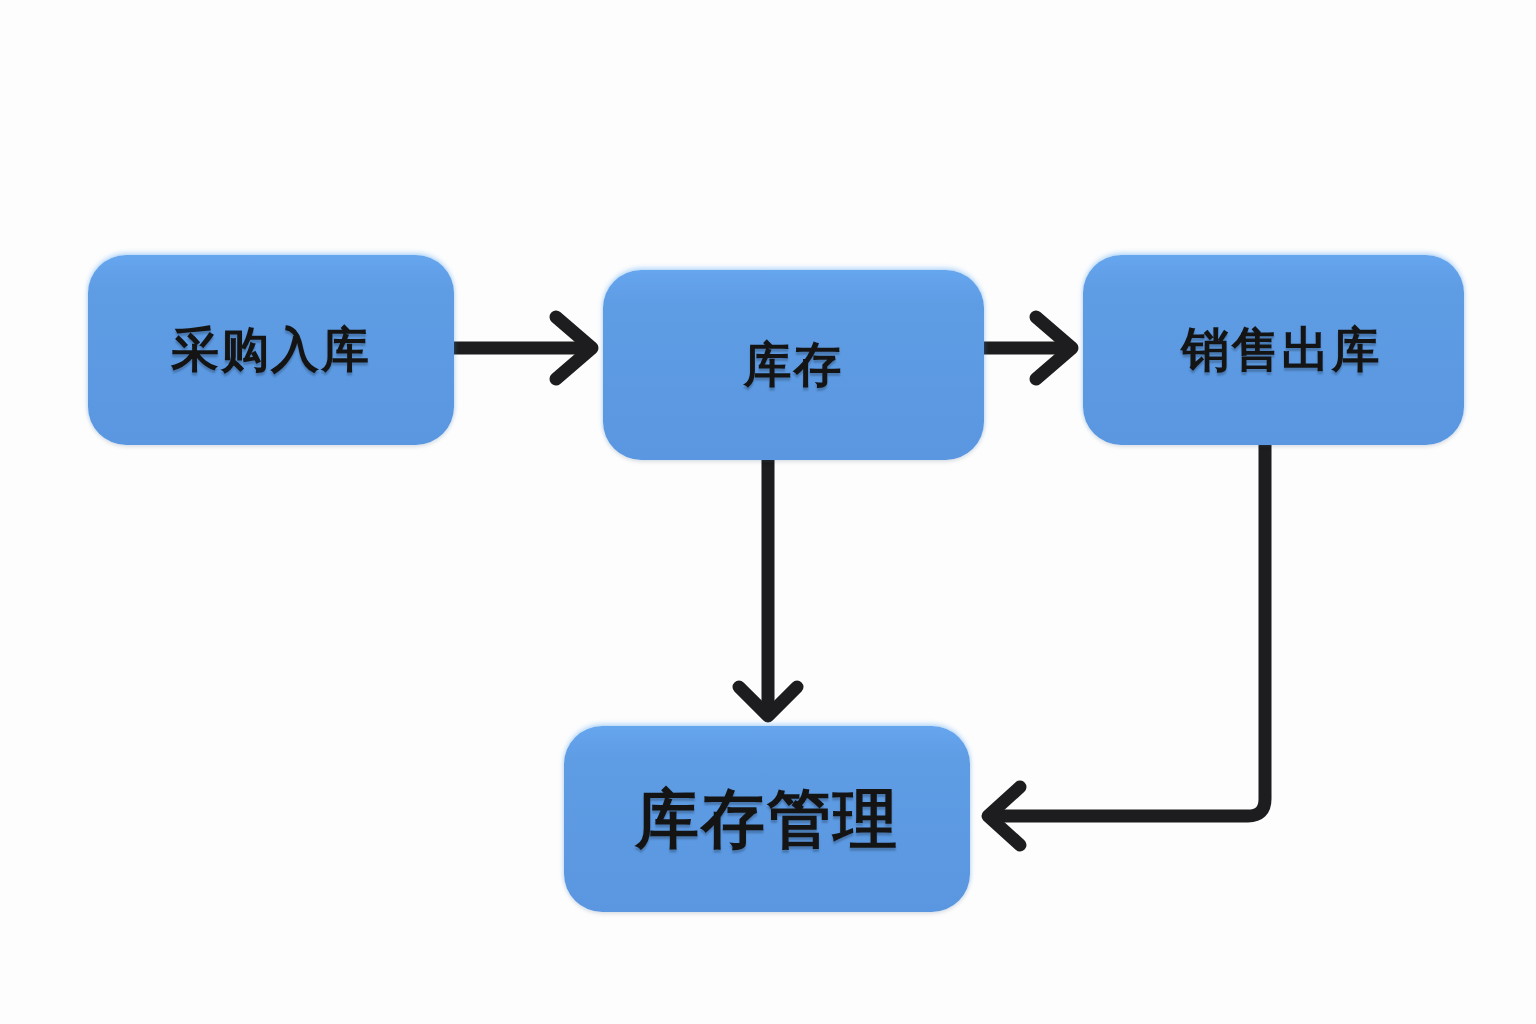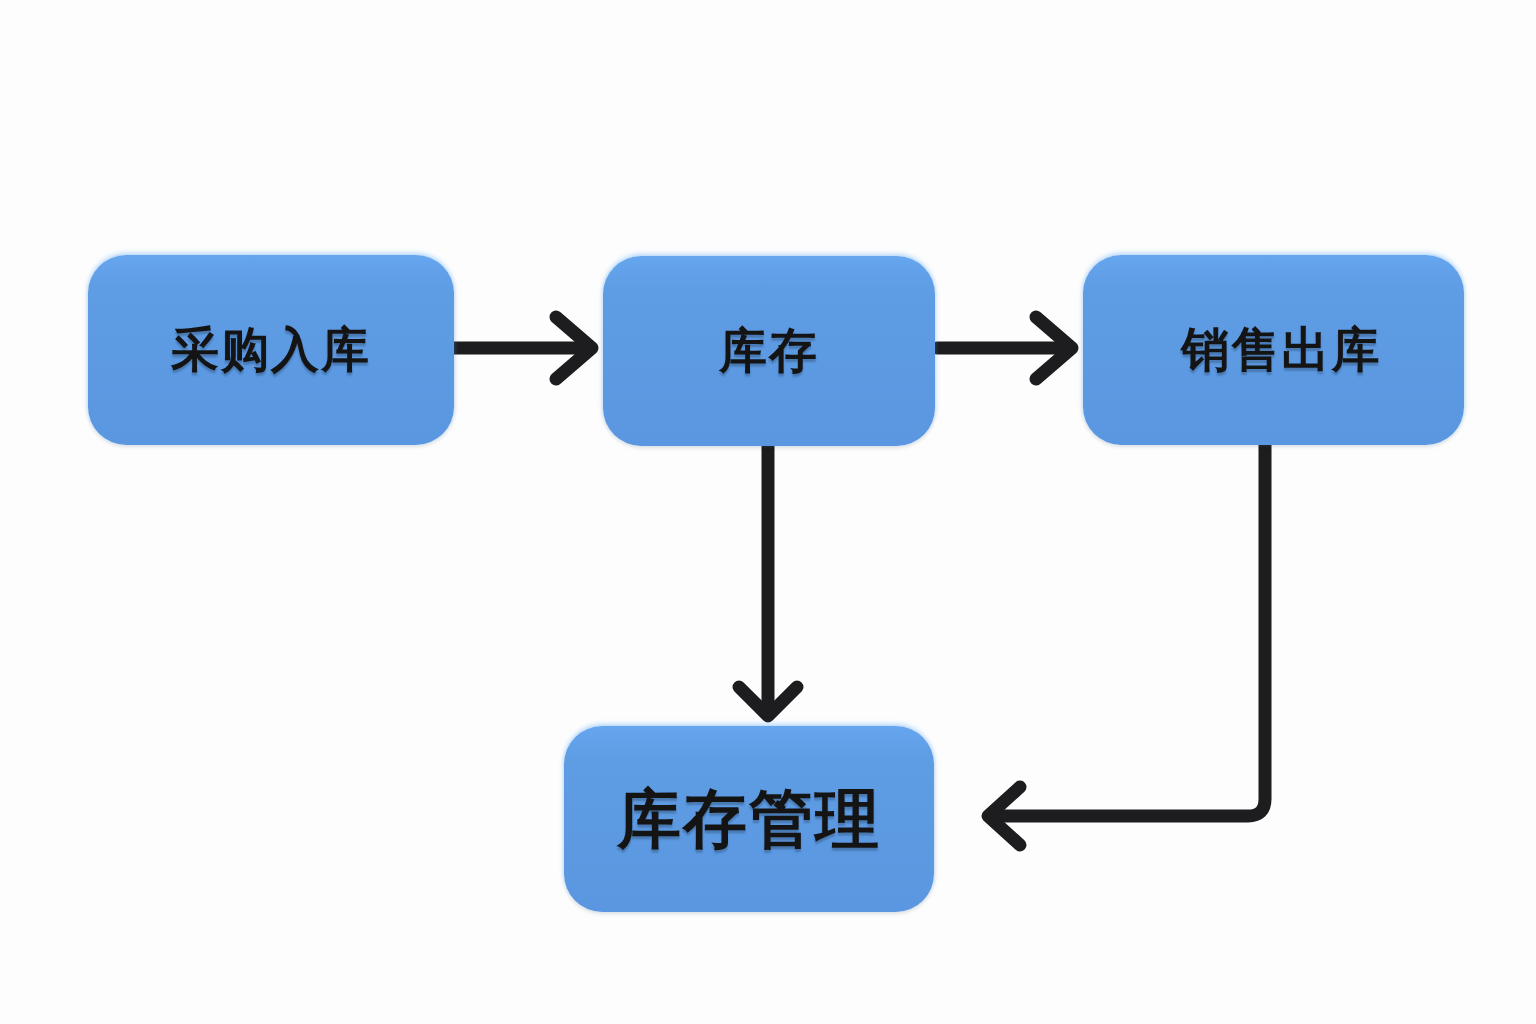--- a/index.html
+++ b/index.html
@@ -45,23 +45,23 @@
     box-shadow:0 -2px 5px rgba(90,170,250,.45), 0 2px 4px rgba(0,0,0,.10);
     color:var(--node-text);
     font-weight:800;
     font-size:48px;
     letter-spacing:2px;
     text-shadow:0 3px 2px rgba(0,0,0,.22);
     white-space:nowrap;
     cursor:default;
   }
   .node-purchase   {left:88px;   top:255px; width:366px; height:190px;}
-  .node-inventory  {left:603px;  top:256px; width:332px; height:190px;}
+  .node-inventory  {left:603px;  top:270px; width:381px; height:190px;}
   .node-sales      {left:1083px; top:255px; width:365px; height:190px;padding-left:16px;}
-  .node-management {left:564px;  top:726px; width:370px; height:186px; font-size:64px;}
+  .node-management {left:564px;  top:726px; width:406px; height:186px; font-size:64px;}
   .edges{
     position:absolute;
     left:0; top:0;
     width:1536px;
     height:1024px;
     pointer-events:none;
   }
   .edges path{
     fill:none;
     stroke:var(--arrow);

